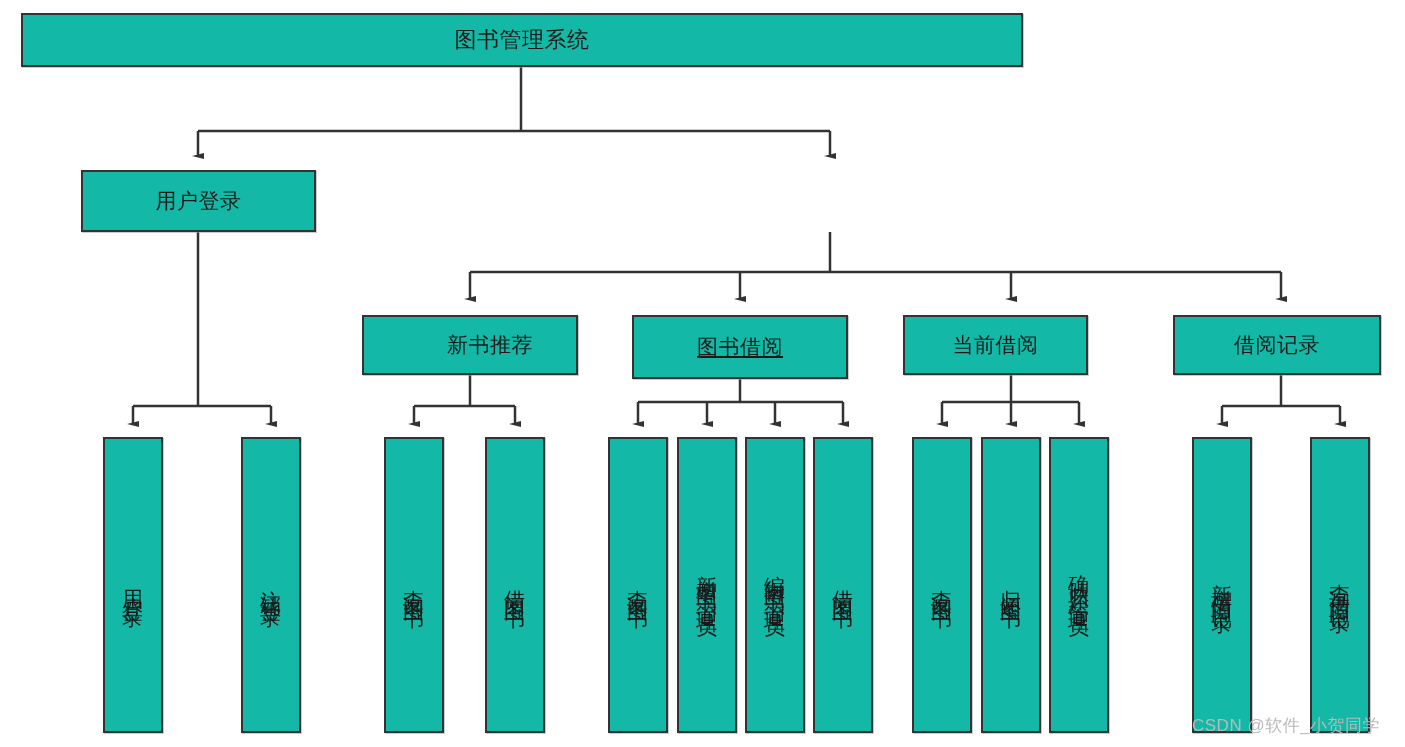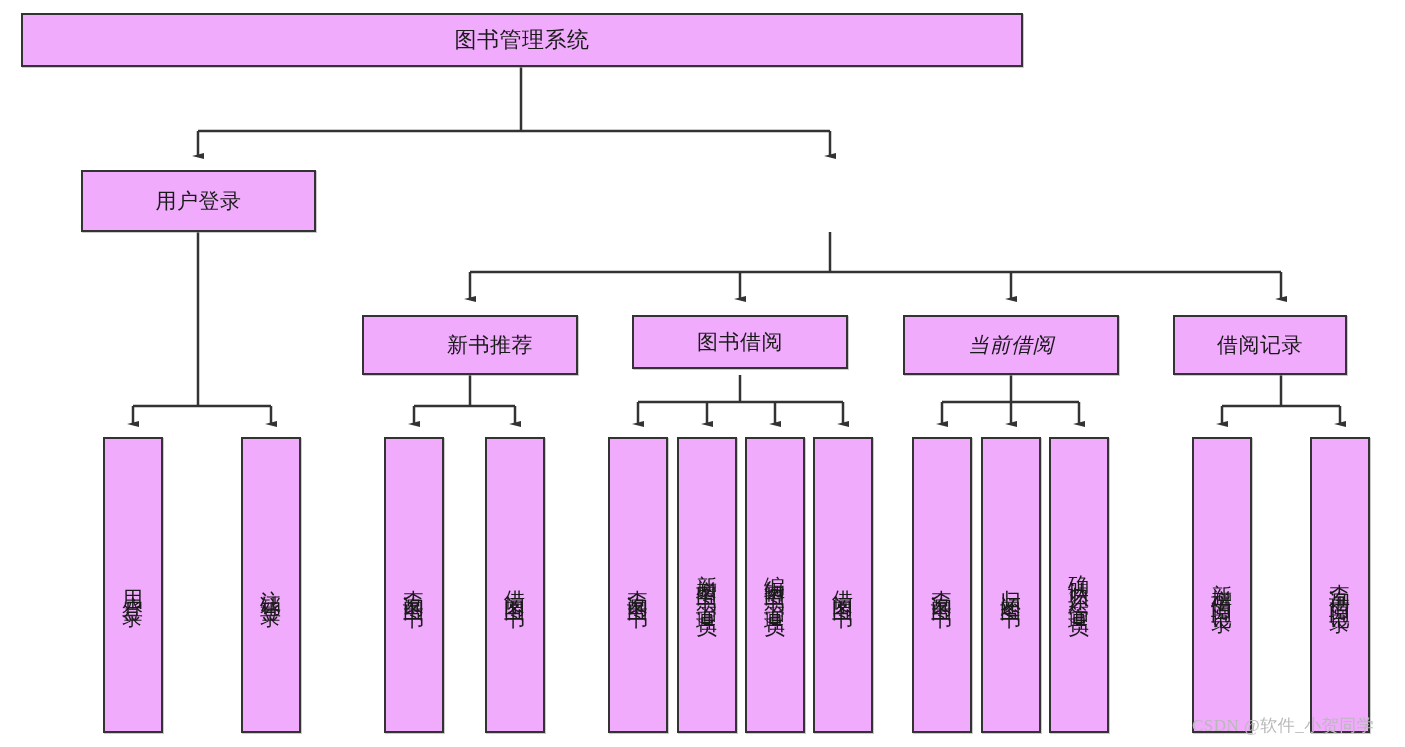--- a/index.html
+++ b/index.html
@@ -25,21 +25,21 @@
     left: 0;
     top: 0;
     width: 1405px;
     height: 747px;
     pointer-events: none;
   }
   .node {
     position: absolute;
     box-sizing: border-box;
     border: 2px solid #333333;
-    background: #f0abfc;
+    background: #14b8a6;
     display: flex;
     align-items: center;
     justify-content: center;
     color: #1a1a1a;
     box-shadow: 1px 1px 0 rgba(160,160,160,0.55);
   }
   .node .label {
     display: block;
     text-align: center;
     line-height: 1.18;
@@ -69,21 +69,20 @@
   }
   .watermark {
     position: absolute;
     left: 1192px;
     top: 714px;
     font-size: 17px;
     color: #b9b9b9;
     letter-spacing: 0.5px;
     white-space: nowrap;
     user-select: none;
-    font-family: Liberation Serif, serif;
   }
 </style>
 </head>
 <body>
 
 <div id="diagram-root">
 
   <svg id="connectors" viewBox="0 0 1405 747" xmlns="http://www.w3.org/2000/svg">
     <defs>
       <marker id="arrow" markerWidth="10" markerHeight="12" refX="3" refY="6" orient="auto" markerUnits="userSpaceOnUse">
@@ -139,27 +138,27 @@
     <span class="label">图书管理系统</span>
   </div>
 
   <div class="node h" style="left:81px; top:170px; width:235px; height:62px;">
     <span class="label">用户登录</span>
   </div>
 
   <div class="node h" style="left:362px; top:315px; width:216px; height:60px;padding-left:40px;">
     <span class="label">新书推荐</span>
   </div>
-  <div class="node h" style="left:632px; top:315px; width:216px; height:54px;">
+  <div class="node h" style="left:632px; top:315px; width:216px; height:64px;text-decoration:underline;">
     <span class="label">图书借阅</span>
   </div>
-  <div class="node h" style="left:903px; top:315px; width:216px; height:60px;font-style:italic;">
+  <div class="node h" style="left:903px; top:315px; width:185px; height:60px;">
     <span class="label">当前借阅</span>
   </div>
-  <div class="node h" style="left:1173px; top:315px; width:174px; height:60px;">
+  <div class="node h" style="left:1173px; top:315px; width:208px; height:60px;">
     <span class="label">借阅记录</span>
   </div>
 
   <div class="node v" style="left:103px; top:437px; width:60px; height:296px;">
     <span class="label">用户登录</span>
   </div>
   <div class="node v" style="left:241px; top:437px; width:60px; height:296px;">
     <span class="label">注销登录</span>
   </div>
 

